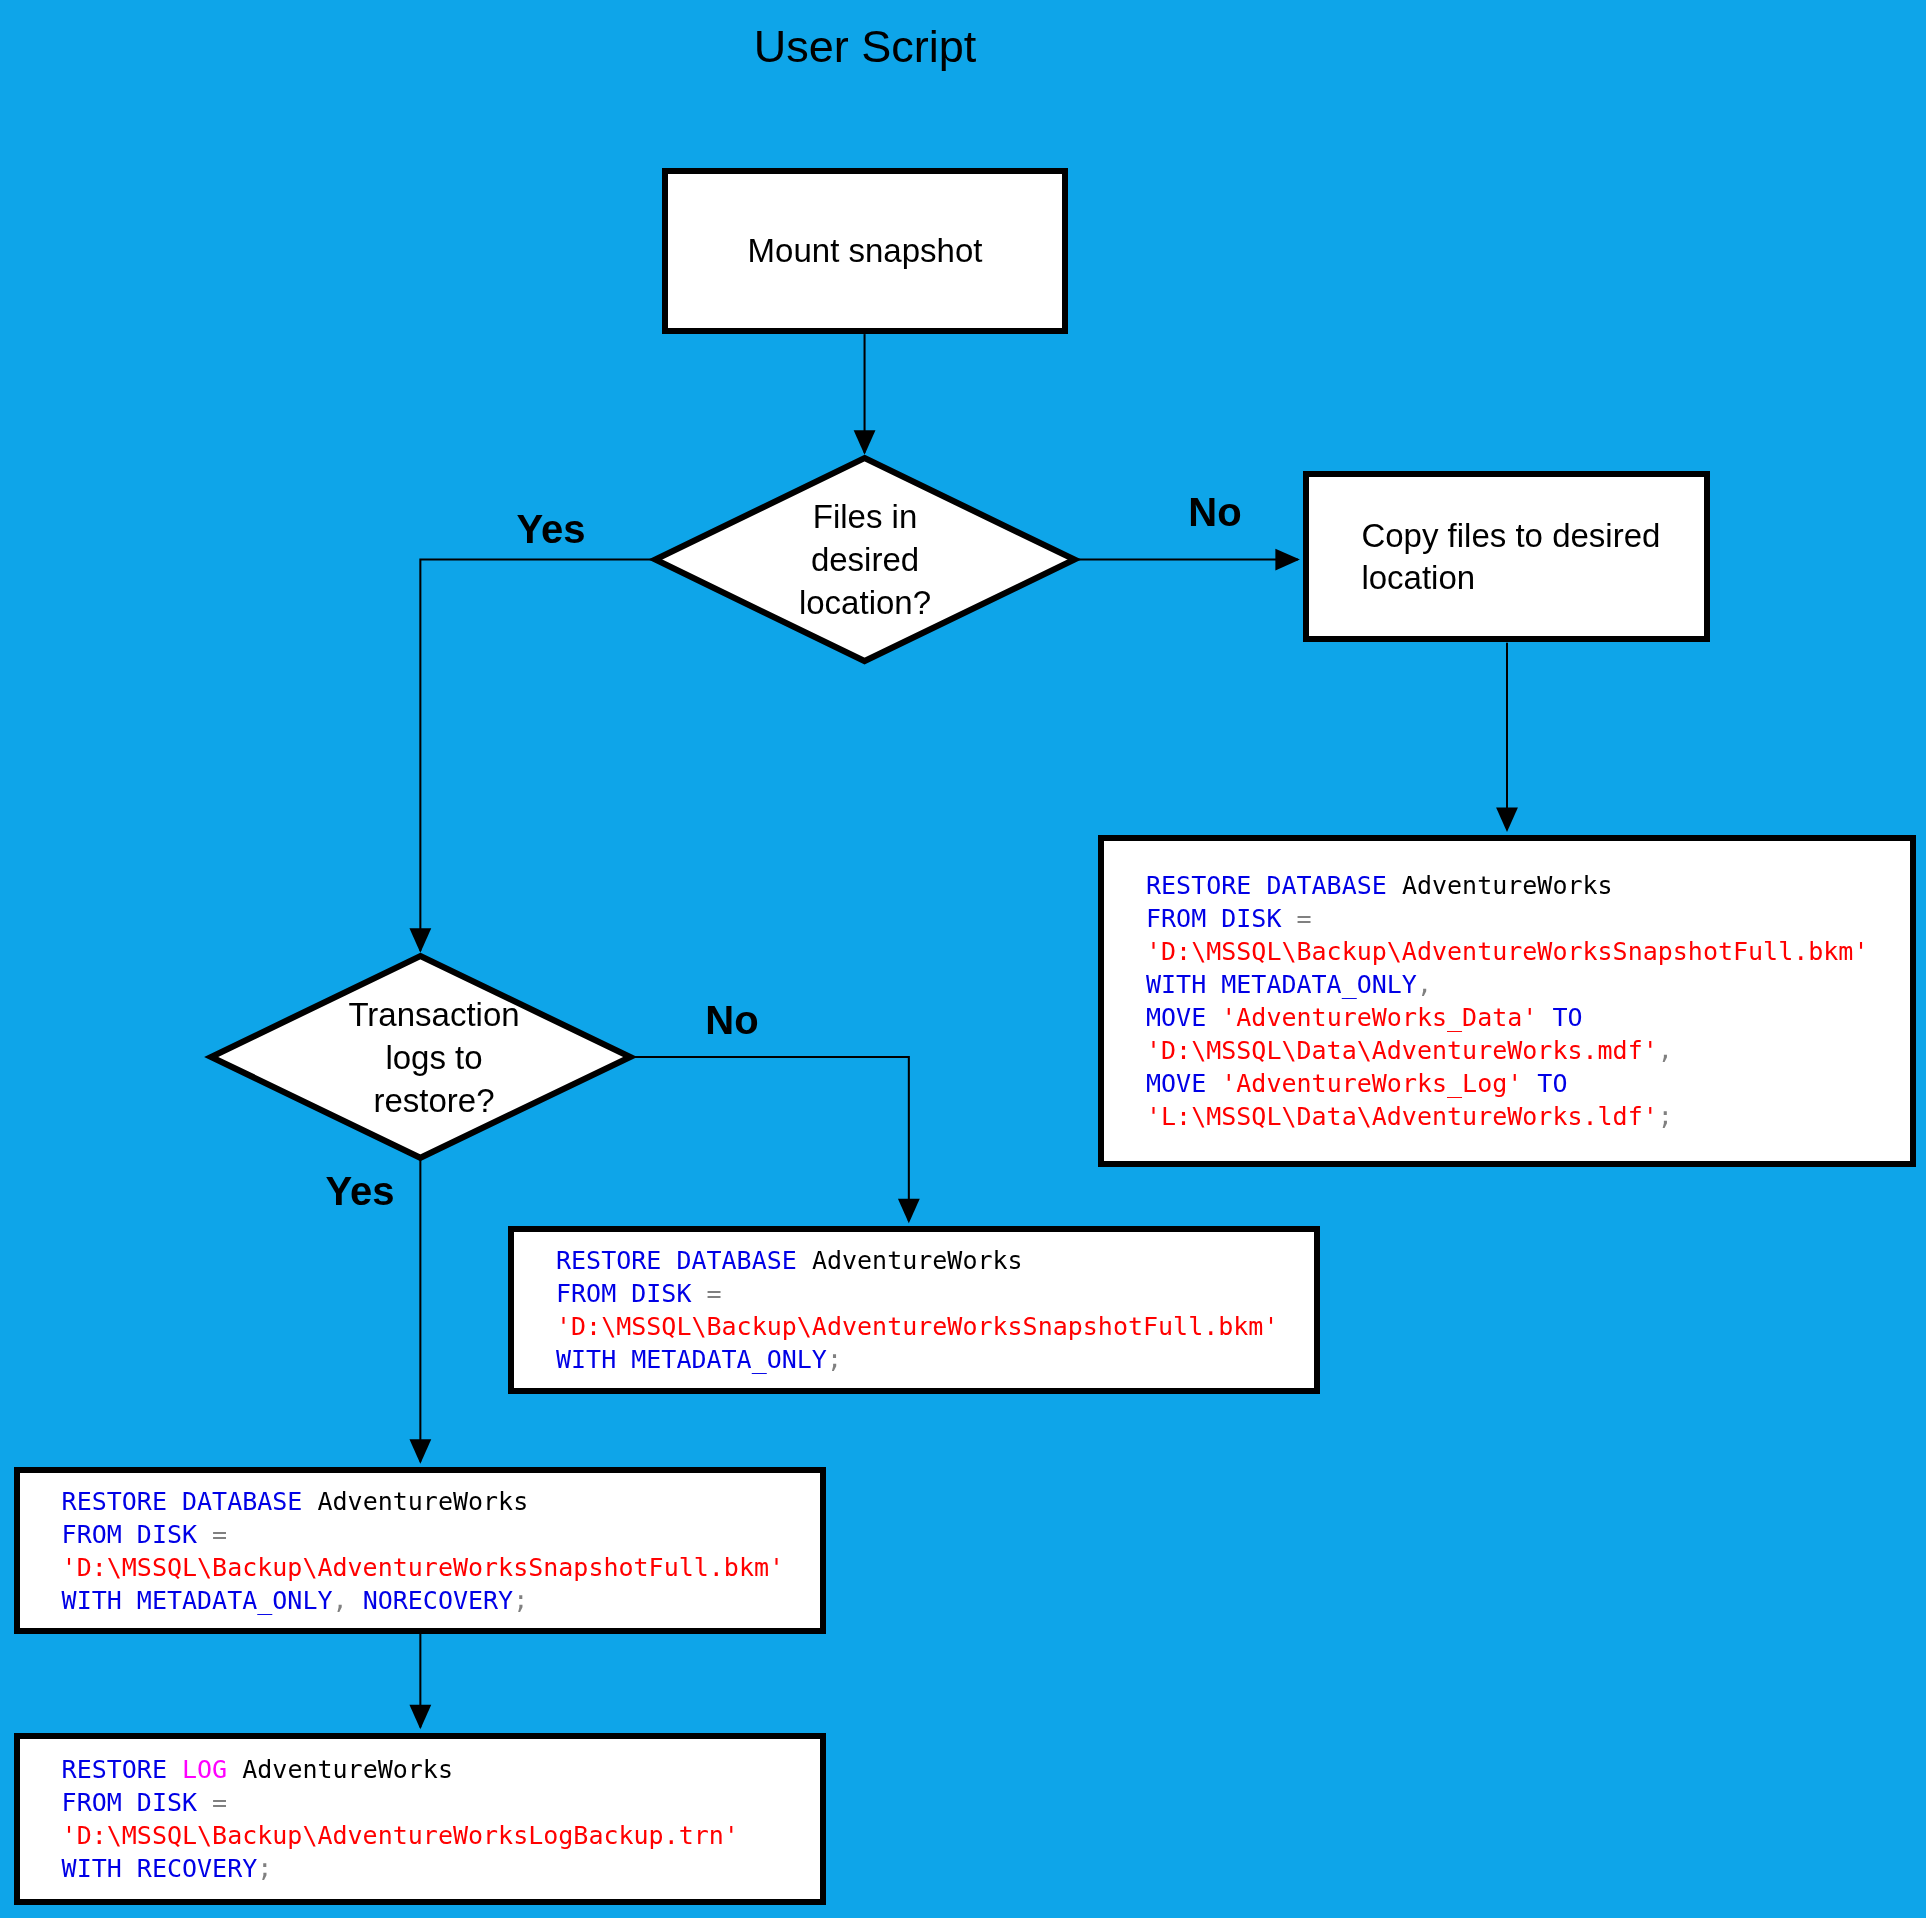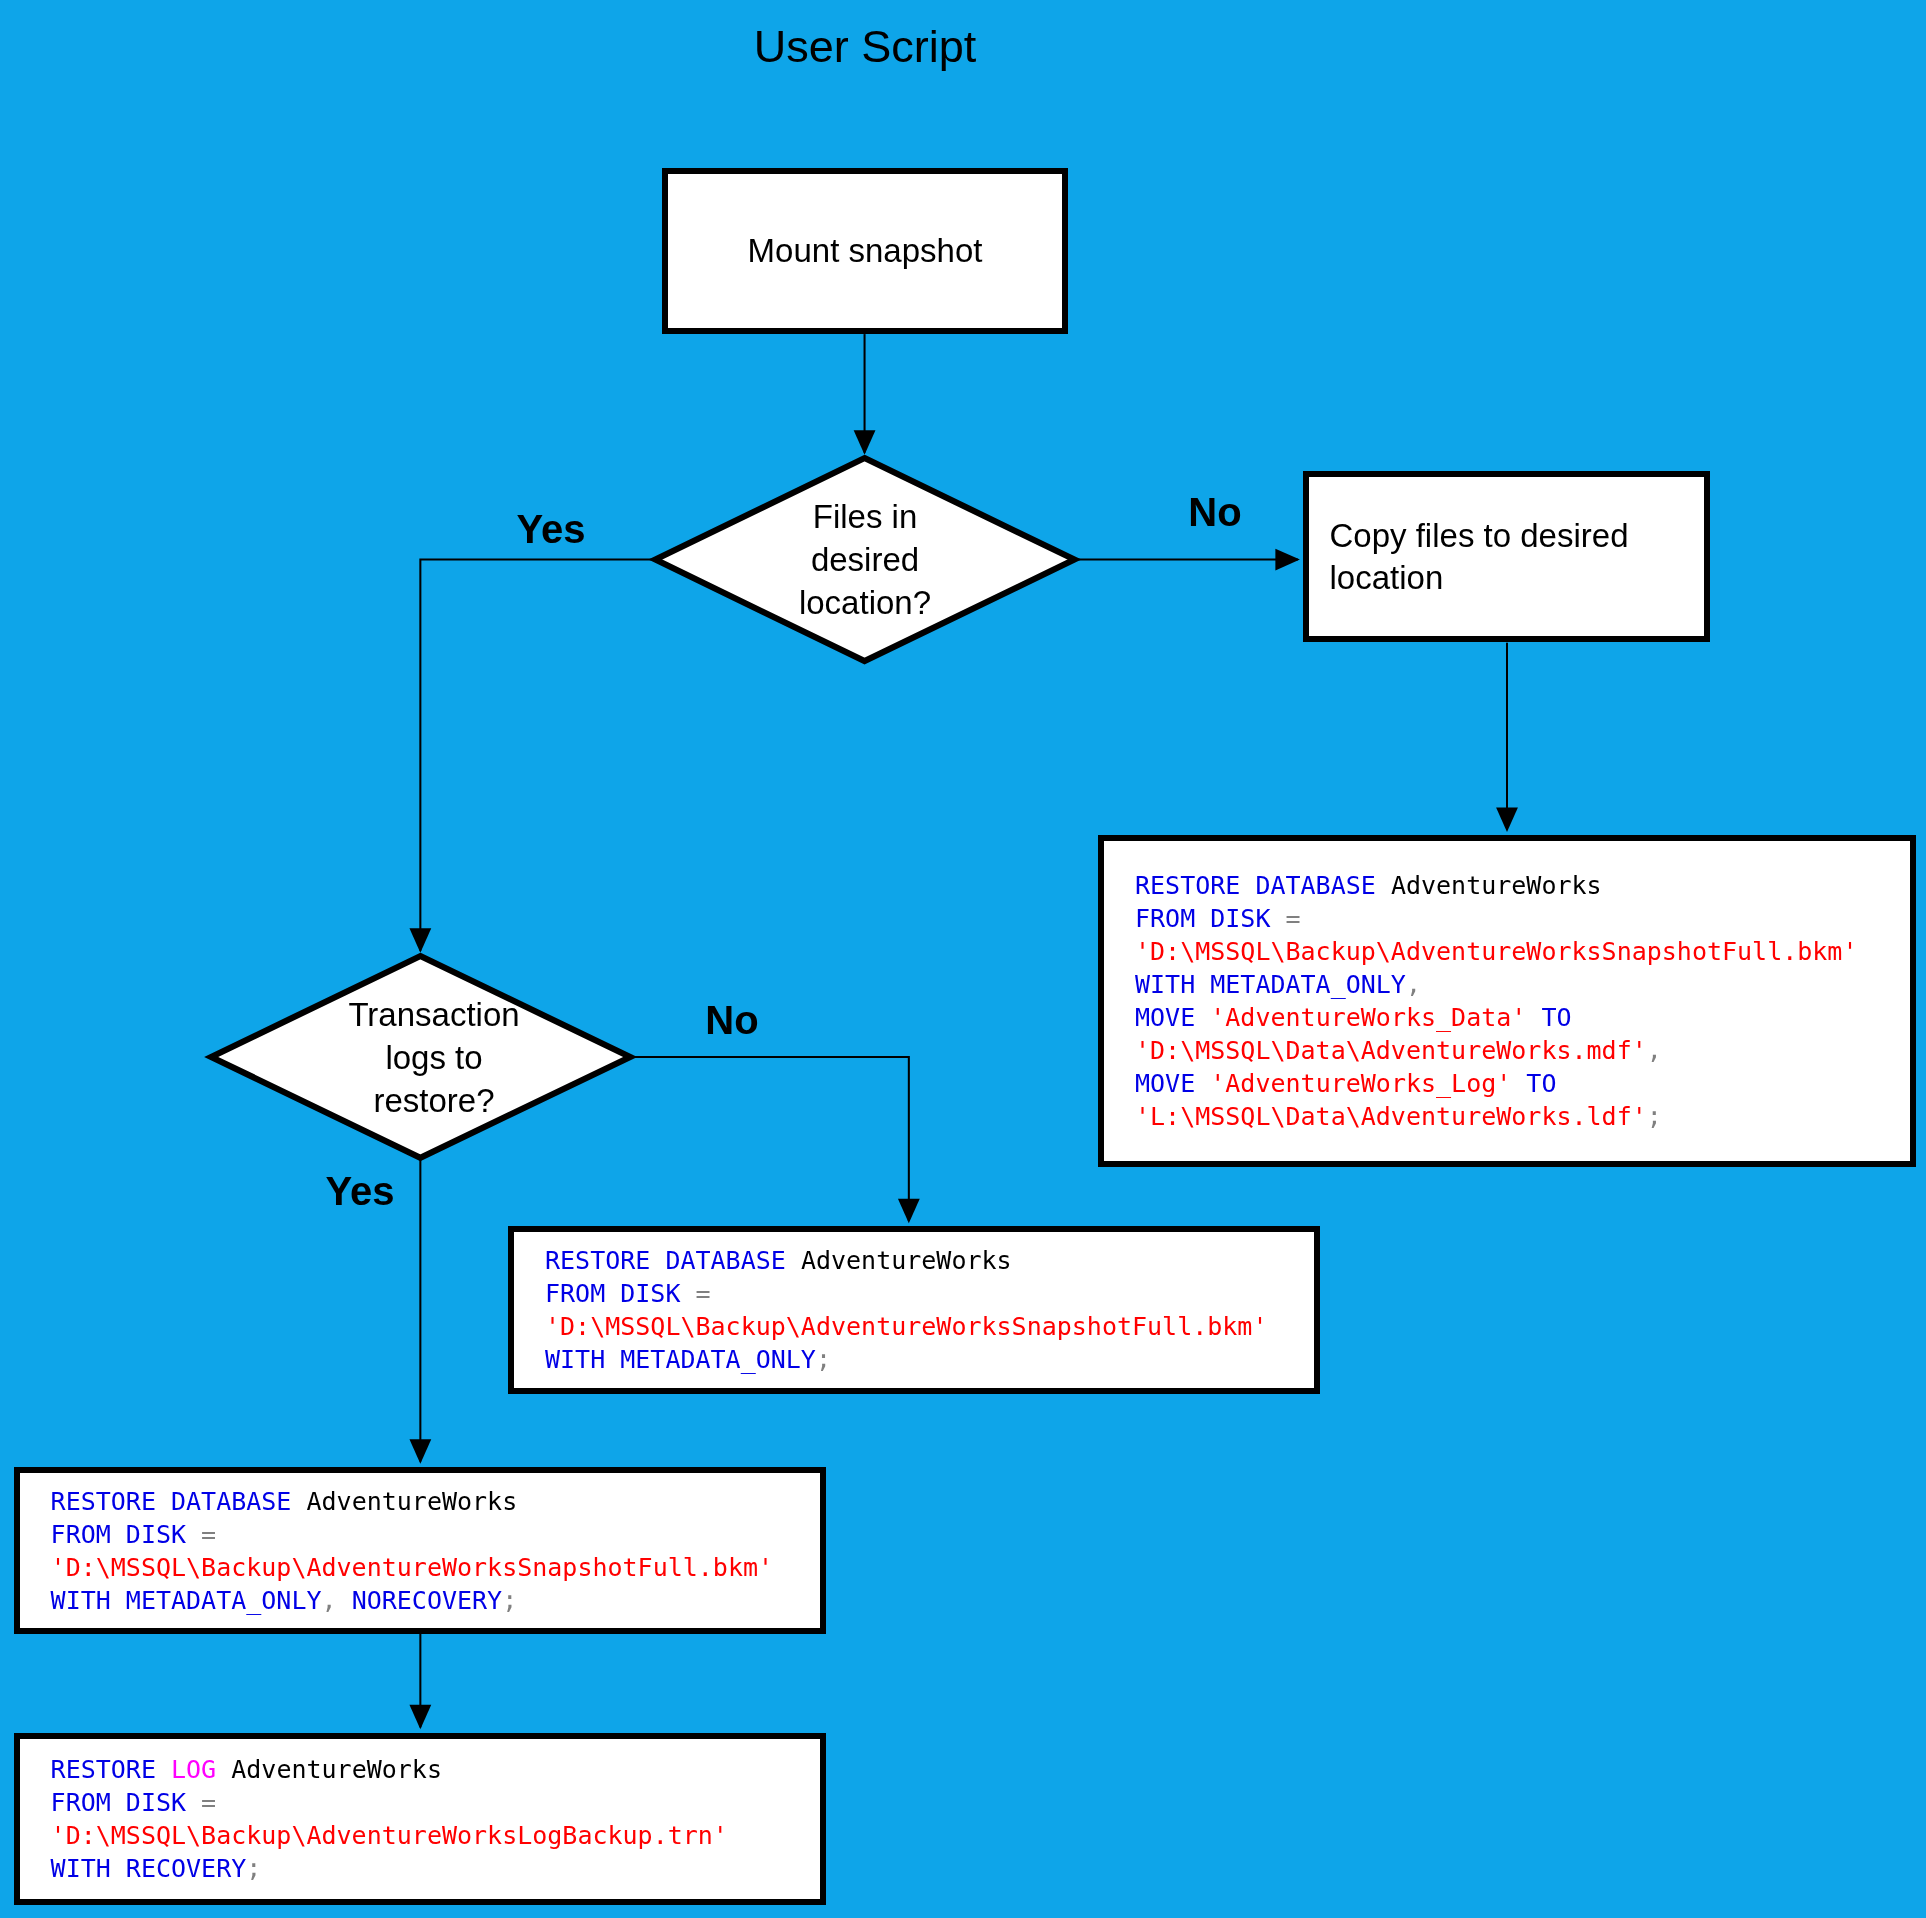--- a/index.html
+++ b/index.html
@@ -21,21 +21,21 @@
   .diamond-label {
     position:absolute; transform:translate(-50%,-50%); text-align:center;
     font-size:33px; line-height:43px; width:204px;
   }
   .edge-label {
     position:absolute; transform:translate(-50%,-50%); font-size:40px; white-space:nowrap;font-weight:bold;
   }
   .codebox {
     position:absolute; background:#ffffff; border:6.1px solid #000; box-sizing:border-box;
     display:flex; flex-direction:column; justify-content:center;
-    padding-left:31px; white-space:pre;
+    padding-left:42px; white-space:pre;
     font-family:"DejaVu Sans Mono","Liberation Mono",monospace;
     font-size:25px; line-height:33px;
   }
   .tok-kw  { color:var(--kw); }
   .tok-str { color:var(--str);text-align:right; }
   .tok-op  { color:var(--op); }
   .tok-id  { color:var(--id); }
   .tok-log { color:var(--log); }
 </style>
 </head>
@@ -63,21 +63,21 @@
   </svg>
 
   <div class="title">User Script</div>
 
   <div class="node" style="left:662px; top:168px; width:406px; height:166px;">
     <div class="inner">Mount snapshot</div>
   </div>
 
   <div class="diamond-label" style="left:865px; top:559px; width:177px;">Files in desired location?</div>
 
-  <div class="node" style="left:1303px; top:471px; width:407px; height:171px;">
+  <div class="node" style="left:1303px; top:471px; width:407px; height:171px;padding-left:32px;">
     <div class="inner" style="max-width:354px;">Copy files to desired location</div>
   </div>
 
   <div class="diamond-label" style="left:434px; top:1057px; width:191px;">Transaction logs to restore?</div>
 
   <div class="edge-label" style="left:551px; top:529px;">Yes</div>
   <div class="edge-label" style="left:1215px; top:512px;">No</div>
   <div class="edge-label" style="left:732px; top:1020px;">No</div>
   <div class="edge-label" style="left:360px; top:1191px;">Yes</div>
 

